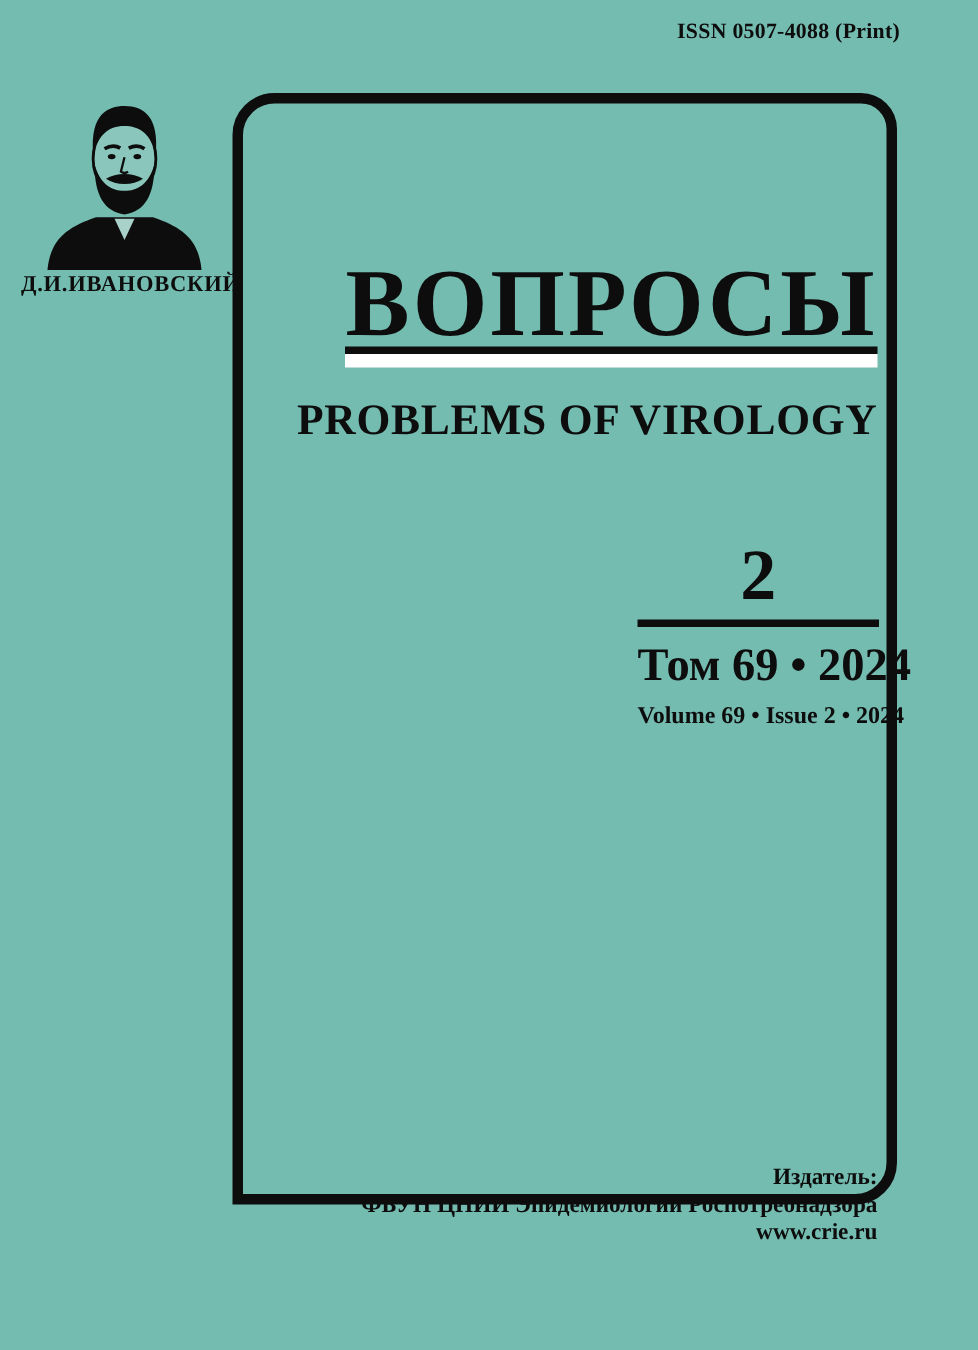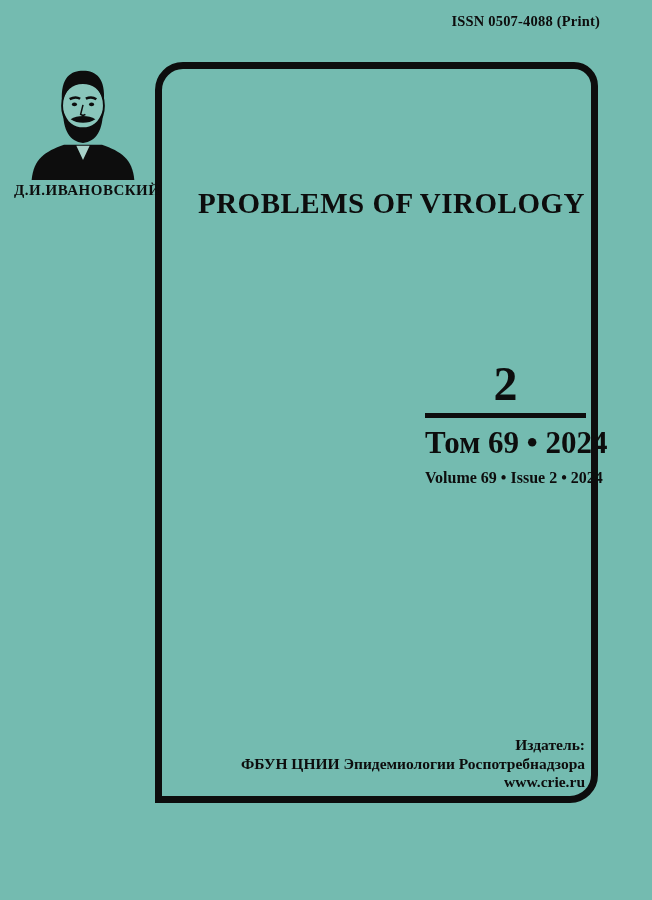--- a/index.html
+++ b/index.html
@@ -78,21 +78,21 @@
     font-size:31px; font-weight:bold; line-height:1.05;
     white-space:nowrap;
   }
   .volume-en{
     margin-top:9px;
     font-size:16px; font-weight:bold;
     white-space:nowrap;
   }
   
   .publisher{
-    position:absolute; top:736px; right:67px;
+    position:absolute; top:776px; right:67px;
     text-align:right;
     font-size:15.5px; font-weight:bold; line-height:18.5px;
     z-index:2;
   }
 </style>
 </head>
 <body>
 
 <div class="cover">
 
@@ -122,20 +122,23 @@
       <path d="M66,43 L63.5,53 q2.5,2 5,0" stroke="#0d0d0d" stroke-width="1.6" fill="none"></path>
 
       <path d="M53,58 C60,53.5 72,53.5 79,58 C72,63 60,63 53,58 Z" fill="#0d0d0d"></path>
 
       <path d="M45,48 C45,70 52,81 66,83 C80,81 87,70 87,48 C83,62 75,66.5 66,66.5 C57,66.5 49,62 45,48 Z" fill="#0d0d0d"></path>
     </svg>
     <div class="portrait-caption">Д.И.ИВАНОВСКИЙ</div>
   </div>
 
   <div class="title-block">
+    <div class="title-row">
+      <span class="title-line">ВОПРОСЫ</span>
+    </div>
     <div class="title-en">PROBLEMS OF VIROLOGY</div>
   </div>
 
   <div class="issue-block">
     <div class="issue-number">2</div>
     <div class="issue-divider"></div>
     <div class="volume-ru">Том 69 • 2024</div>
     <div class="volume-en">Volume 69 • Issue 2 • 2024</div>
   </div>
 

